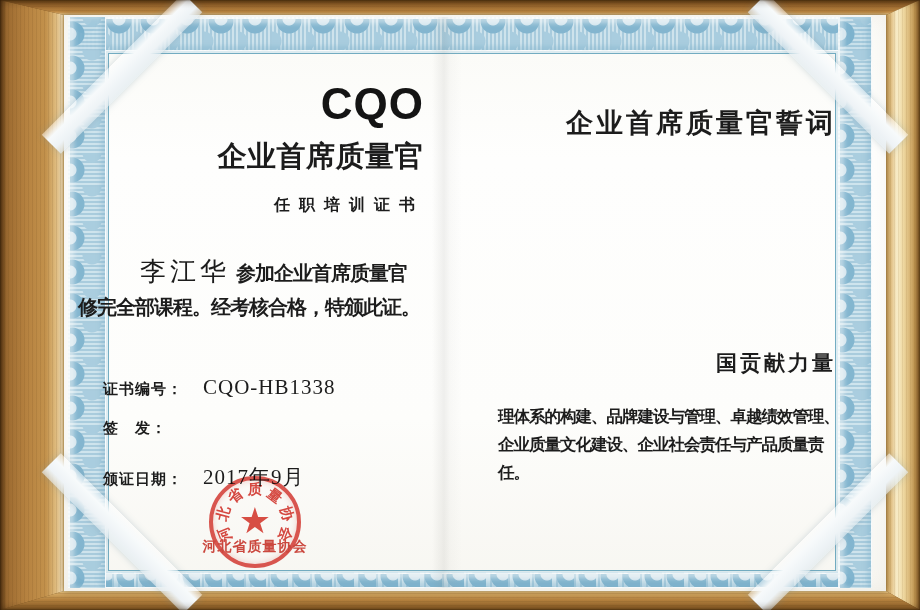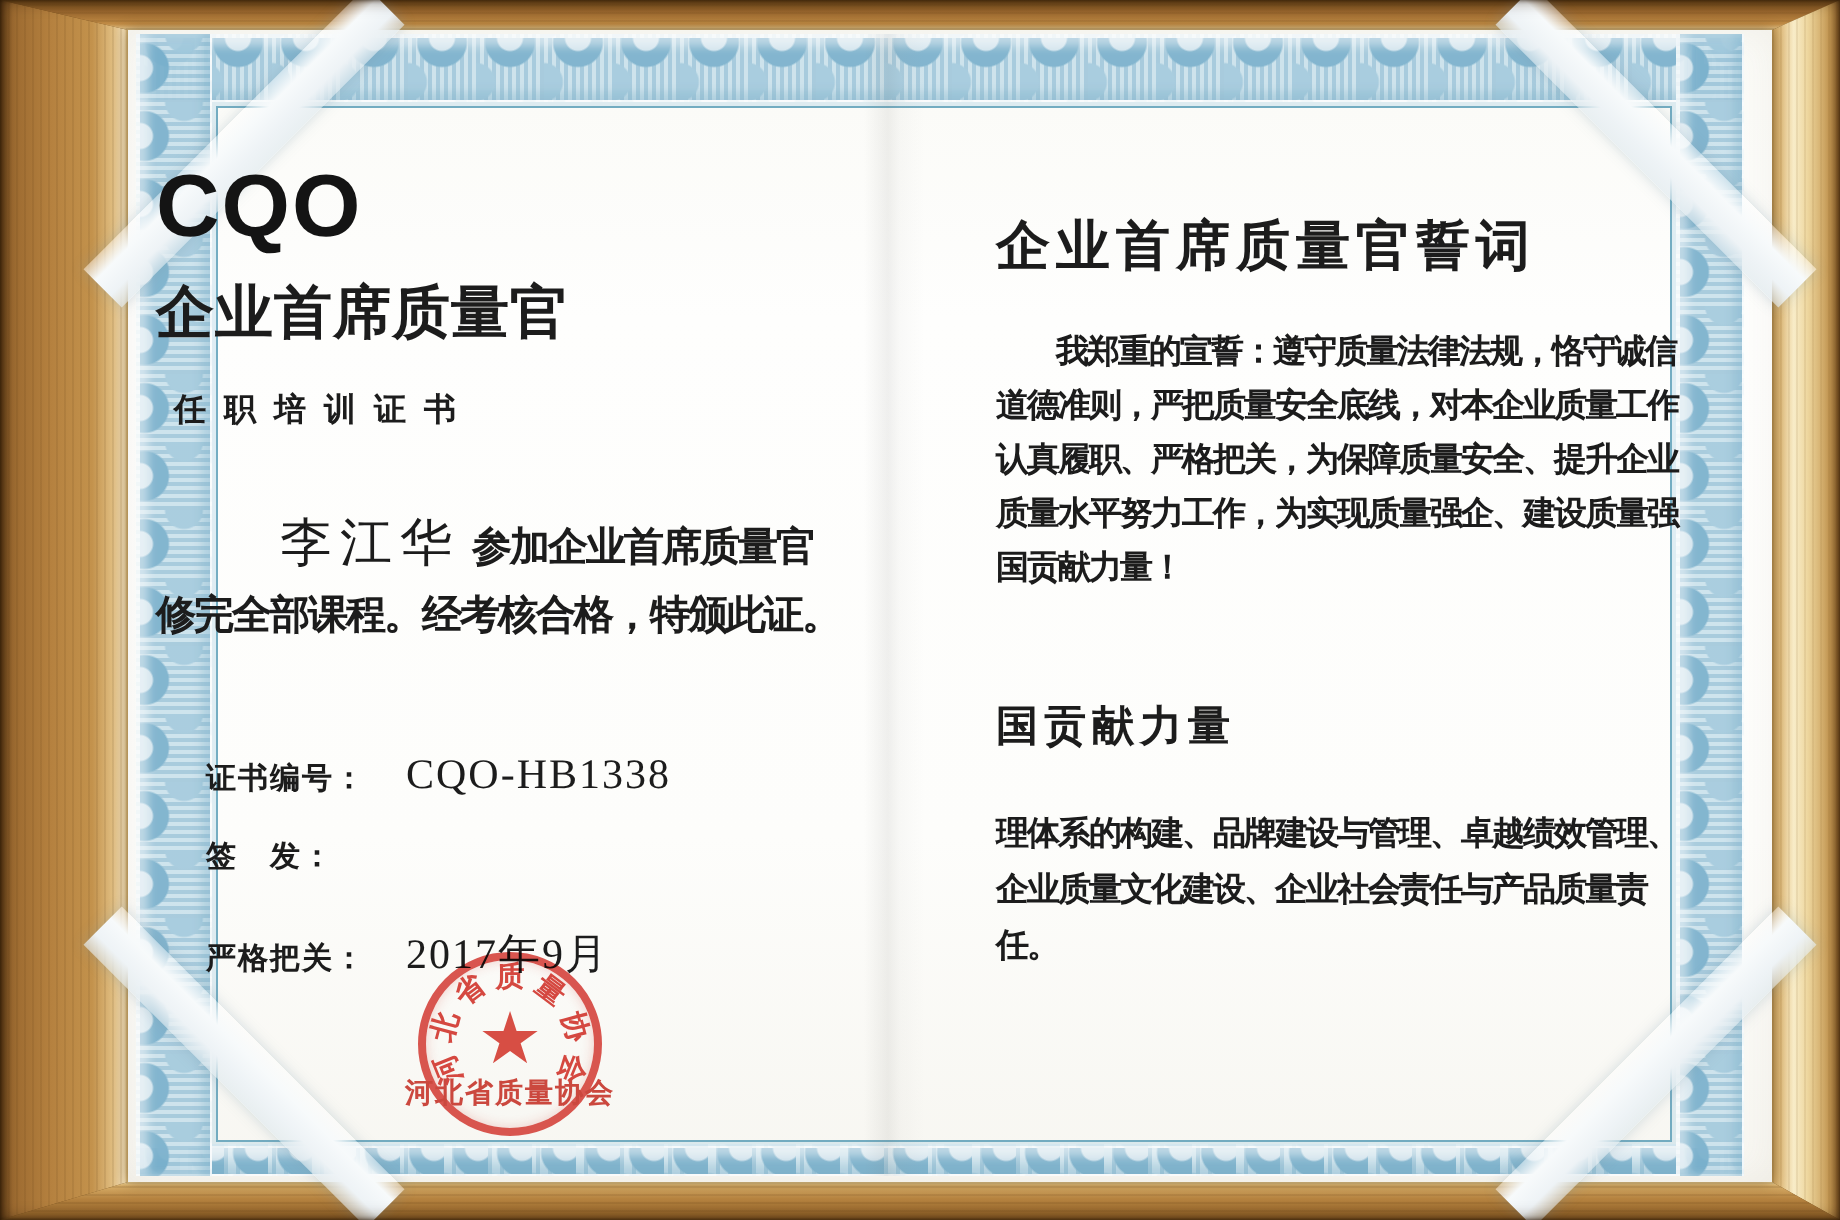--- a/index.html
+++ b/index.html
@@ -102,21 +102,21 @@
   .fold {
     position:absolute; z-index:4; left:368px; top:2px; bottom:3px; width:30px;
     background: linear-gradient(90deg, rgba(110,110,105,0) 0%, rgba(110,110,105,.10) 40%,
                 rgba(150,150,145,.05) 60%, rgba(255,255,255,0) 100%);
   }
   
   .page { position:absolute; top:0; height:100%; z-index:6; color:#1c1c1c; }
   .page-left  { left:14px;  width:346px; }
   .page-right { left:434px; width:338px; }
   .blk { position:absolute; left:0; right:0; }
-  .center { text-align:left; }
+  .center { text-align:right; }
   .nowrap { white-space:nowrap; }
 
   .cqo {
     top:64px; font-family:"Liberation Sans","DejaVu Sans",sans-serif;
     font-size:44px; font-weight:800; letter-spacing:1px; color:#141414;
   }
   .cert-title    { top:122px; font-size:29px; font-weight:900; letter-spacing:0.5px; }
   .cert-subtitle { top:180px; font-size:16px; font-weight:900; letter-spacing:9px; padding-left:9px; }
   .body-para { top:240px; line-height:34px; font-size:20px; font-weight:700; letter-spacing:-1px; }
   .body-line1 { padding-left:62px; }
@@ -202,21 +202,21 @@
       </div>
 
       <div class="field-row row-certno">
         <span class="field-label">证书编号：</span>
         <span class="field-value">CQO-HB1338</span>
       </div>
       <div class="field-row row-sign">
         <span class="field-label">签　发：</span>
       </div>
       <div class="field-row row-date">
-        <span class="field-label">严格把关：</span>
+        <span class="field-label">颁证日期：</span>
         <span class="field-value">2017年9月</span>
       </div>
 
       <div class="seal">
         <div class="seal-ring"></div>
         <div class="seal-star">★</div>
         <div class="seal-arc">
           <span style="--a:-112deg">河</span>
           <span style="--a:-75deg">北</span>
           <span style="--a:-37deg">省</span>
@@ -225,27 +225,20 @@
           <span style="--a:75deg">协</span>
           <span style="--a:112deg">会</span>
         </div>
         <div class="seal-bottom">河北省质量协会</div>
       </div>
     </div>
 
     <div class="page page-right">
       <div class="blk center oath-title">企业首席质量官誓词</div>
 
-      <div class="blk rp-para oath-para">
-        <div class="nowrap indent1">我郑重的宣誓：遵守质量法律法规，恪守诚信</div>
-        <div class="nowrap">道德准则，严把质量安全底线，对本企业质量工作</div>
-        <div class="nowrap">认真履职、严格把关，为保障质量安全、提升企业</div>
-        <div class="nowrap">质量水平努力工作，为实现质量强企、建设质量强</div>
-        <div class="nowrap">国贡献力量！</div>
-      </div>
 
       <div class="blk center courses-title">国贡献力量</div>
 
       <div class="blk rp-para courses-para">
         <div class="nowrap">理体系的构建、品牌建设与管理、卓越绩效管理、</div>
         <div class="nowrap">企业质量文化建设、企业社会责任与产品质量责</div>
         <div class="nowrap">任。</div>
       </div>
     </div>
 

